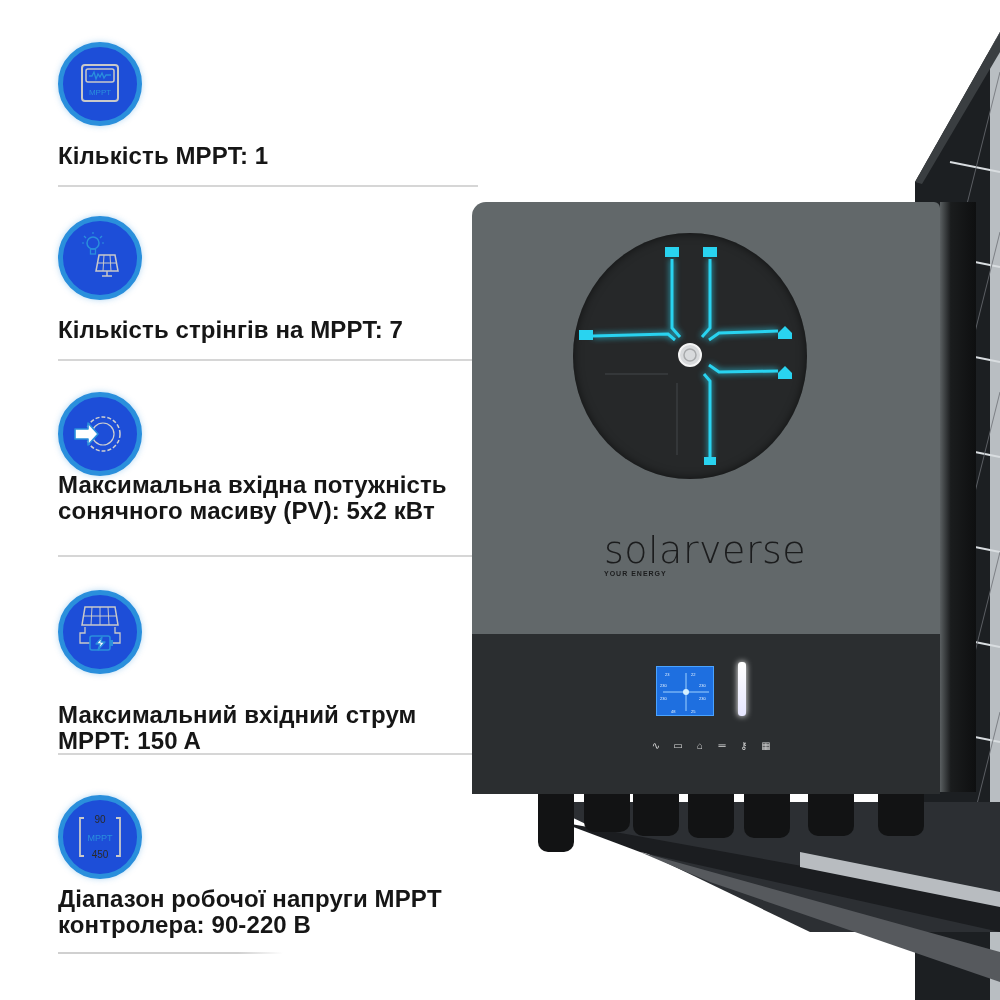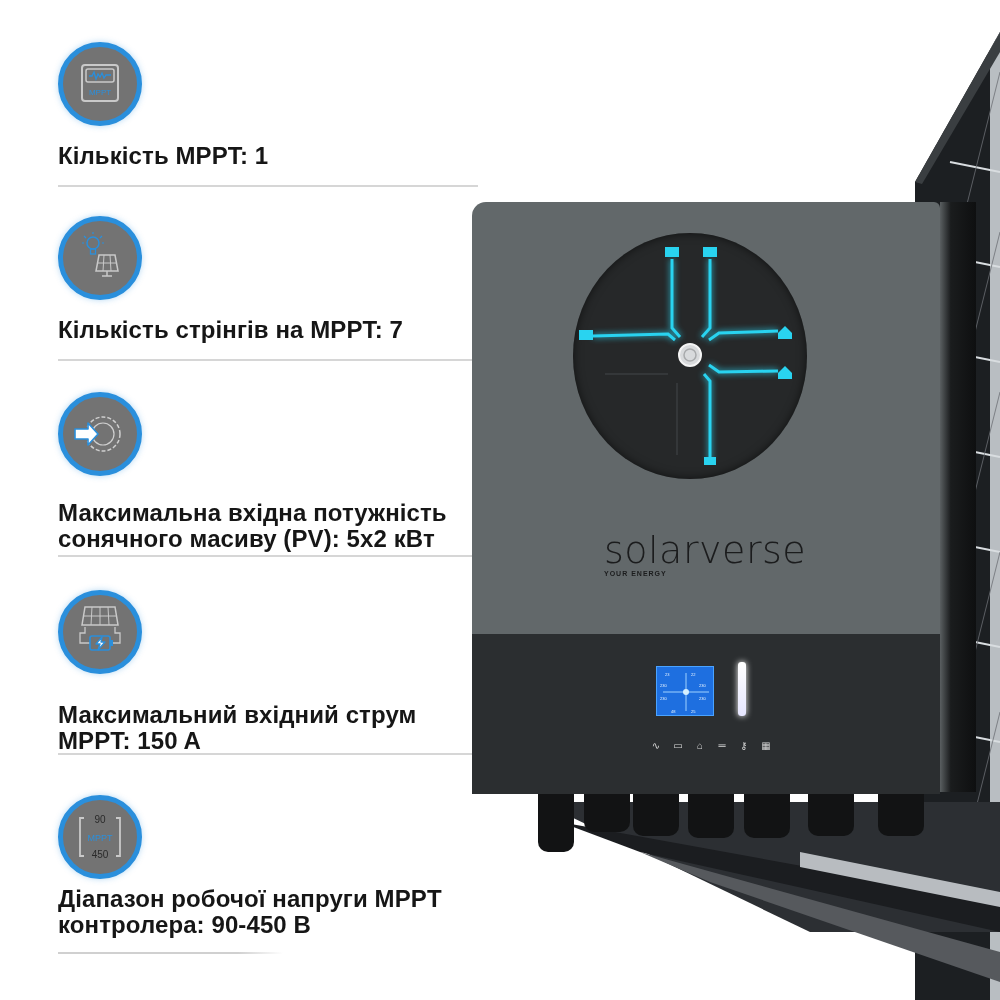--- a/index.html
+++ b/index.html
@@ -3,21 +3,21 @@
 <meta charset="utf-8">
 <style>
   * { box-sizing: border-box; margin: 0; padding: 0; }
   html, body { width: 1000px; height: 1000px; overflow: hidden; background: #ffffff; }
   body { position: relative; font-family: "Liberation Sans", "DejaVu Sans", sans-serif; }
 
   
   .spec { position: absolute; left: 58px; width: 420px; }
   .spec .icon-circle {
     position: absolute; left: 0; width: 84px; height: 84px; border-radius: 50%;
-    border: 5px solid #2a8fdc; background: #737373;
+    border: 5px solid #2a8fdc; background: #1d4ed8;
     box-shadow: 0 0 6px rgba(42,143,220,0.35);
   }
   .spec .icon-circle svg { position: absolute; left: 0; top: 0; width: 74px; height: 74px; }
   .spec .label {
     position: absolute; left: 0; font-weight: 700; font-size: 24px; line-height: 26px;
     color: #161616; letter-spacing: 0.1px; white-space: pre-line;
   }
   .spec .divider {
     position: absolute; left: 0; height: 2px; background: #d6d6d6;
   }
@@ -106,21 +106,21 @@
 </div>
 
 <div class="spec" style="top:392px;">
   <div class="icon-circle" style="top:0;">
     <svg viewBox="0 0 74 74">
       <circle cx="40" cy="37" r="17" fill="none" stroke="#cfcfcf" stroke-width="1.5" stroke-dasharray="4 2"></circle>
       <circle cx="40" cy="37" r="11" fill="none" stroke="#cfcfcf" stroke-width="1.2"></circle>
       <path d="M12 32 L25 32 L25 26 L35 37 L25 48 L25 42 L12 42 Z" fill="#fff" stroke="#2a8fdc" stroke-width="1.6" stroke-linejoin="round"></path>
     </svg>
   </div>
-  <div class="label" style="top:108px;">Максимальна вхідна потужність
+  <div class="label" style="top:80px;">Максимальна вхідна потужність
 сонячного масиву (PV): 5x2 кВт</div>
   <div class="divider" style="top:163px; width:420px;"></div>
 </div>
 
 <div class="spec" style="top:590px;">
   <div class="icon-circle" style="top:0;">
     <svg viewBox="0 0 74 74">
       <path d="M22 12 L52 12 L55 30 L19 30 Z" fill="none" stroke="#c9c9c9" stroke-width="1.5"></path>
       <line x1="20.5" y1="21" x2="53.5" y2="21" stroke="#c9c9c9" stroke-width="1"></line>
       <line x1="29" y1="12" x2="28" y2="30" stroke="#c9c9c9" stroke-width="1"></line>
@@ -142,21 +142,21 @@
   <div class="icon-circle" style="top:11px;">
     <svg viewBox="0 0 74 74">
       <path d="M21 18 L17 18 L17 56 L21 56" fill="none" stroke="#c9c9c9" stroke-width="1.8"></path>
       <path d="M53 18 L57 18 L57 56 L53 56" fill="none" stroke="#c9c9c9" stroke-width="1.8"></path>
       <text x="37" y="23" text-anchor="middle" font-size="10" fill="#2a2a2a" font-family="Liberation Sans, sans-serif">90</text>
       <text x="37" y="41" text-anchor="middle" font-size="9" fill="#2a8fdc" font-family="Liberation Sans, sans-serif">MPPT</text>
       <text x="37" y="58" text-anchor="middle" font-size="10" fill="#2a2a2a" font-family="Liberation Sans, sans-serif">450</text>
     </svg>
   </div>
   <div class="label" style="top:102px;">Діапазон робочої напруги MPPT
-контролера: 90-450 В</div>
+контролера: 90-220 В</div>
   <div class="divider" style="top:168px; width:225px; background:linear-gradient(90deg,#d0d0d0 80%,rgba(208,208,208,0));"></div>
 </div>
 
 <div class="panel">
 
   <svg class="solar" viewBox="0 0 140 1000" preserveAspectRatio="none" style="left:860px; width:140px;">
     <polygon points="140,20 55,170 55,1000 140,1000" fill="#1c1f22"></polygon>
     <polygon points="140,20 130,38 130,1000 140,1000" fill="#b9bec2"></polygon>
     <polygon points="140,20 55,170 62,172 140,40" fill="#3a3e41"></polygon>
     <g stroke="#d9dde0" stroke-width="2">

